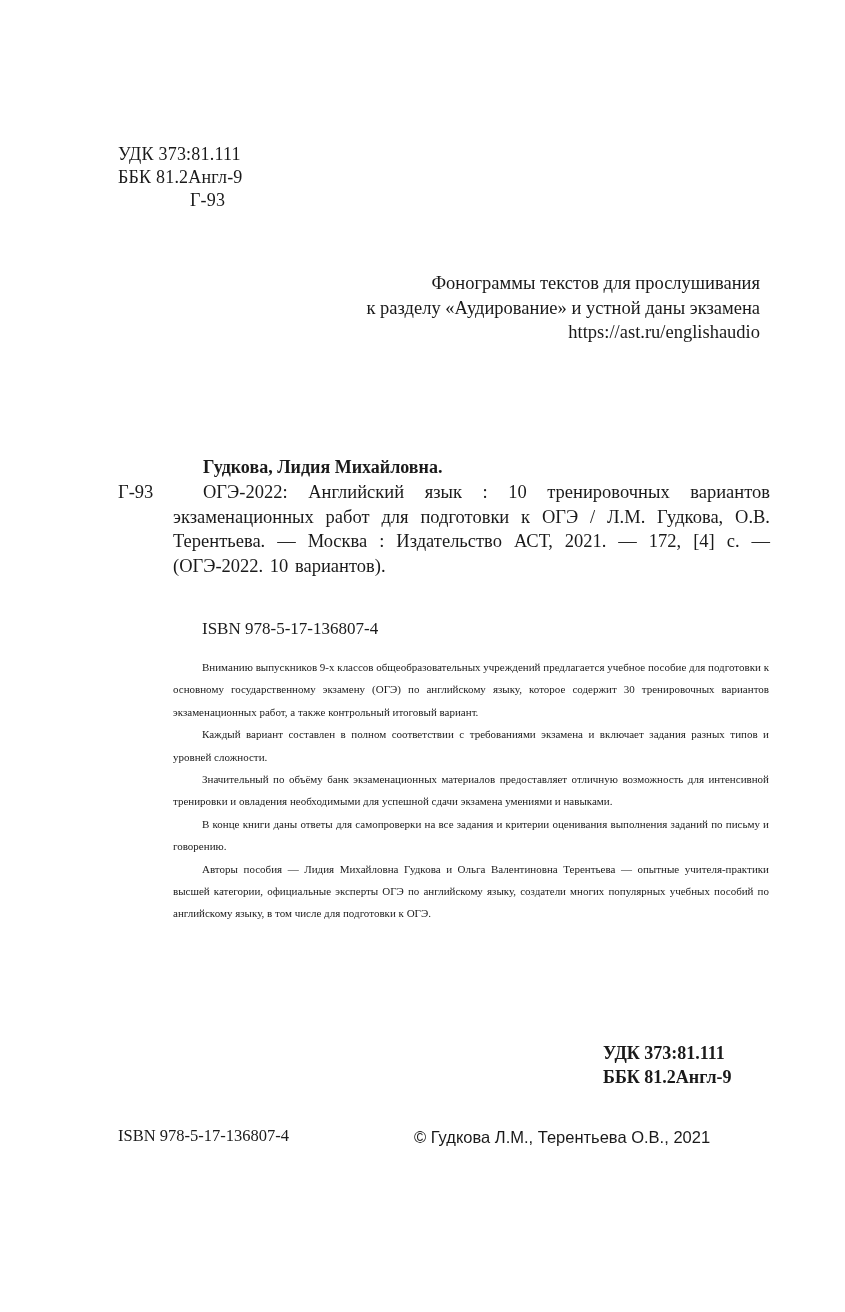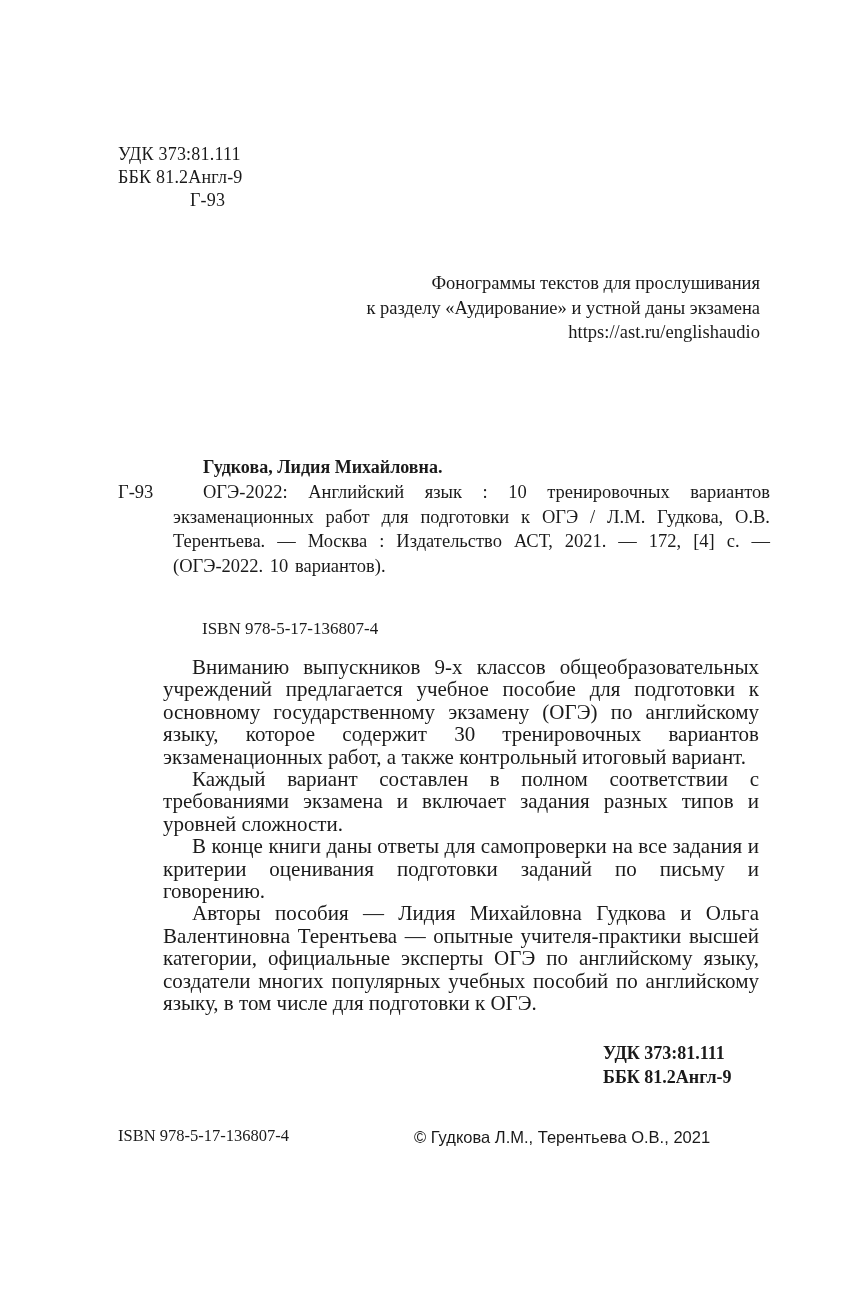--- a/index.html
+++ b/index.html
@@ -71,24 +71,24 @@
     .isbn-main {
       left: 202px;
       top: 618px;
       font-size: 17px;
       line-height: 22px;
       font-family: "Liberation Serif", "DejaVu Serif", serif;
     }
 
     
     .annotation {
-      left: 163px;
+      left: 173px;
       width: 596px;
       top: 656px;
-      font-size: 21px;
+      font-size: 11px;
       line-height: 22.4px;
       font-family: "Liberation Serif", "DejaVu Serif", serif;
       text-align: justify;
     }
     .annotation p {
       margin: 0;
       text-indent: 29px;
     }
 
     
@@ -135,21 +135,22 @@
 
 <div class="abs biblio-author">Гудкова, Лидия Михайловна.</div>
 <div class="abs biblio-code">Г-93</div>
 <div class="abs biblio-body">ОГЭ-2022: Английский язык : 10 тренировочных вариантов экзаменационных работ для подготовки к ОГЭ / Л.М. Гудкова, О.В. Терентьева. — Москва : Издательство АСТ, 2021. — 172, [4] с. — (ОГЭ-2022. 10 вариантов).</div>
 
 <div class="abs isbn-main">ISBN 978-5-17-136807-4</div>
 
 <div class="abs annotation">
   <p>Вниманию выпускников 9-х классов общеобразовательных учреждений предлагается учебное пособие для подготовки к основному государственному экзамену (ОГЭ) по английскому языку, которое содержит 30 тренировочных вариантов экзаменационных работ, а также контрольный итоговый вариант.</p>
   <p>Каждый вариант составлен в полном соответствии с требованиями экзамена и включает задания разных типов и уровней сложности.</p>
-  <p>В конце книги даны ответы для самопроверки на все задания и критерии оценивания подготовки заданий по письму и говорению.</p>
+  <p>Значительный по объёму банк экзаменационных материалов предоставляет отличную возможность для интенсивной тренировки и овладения необходимыми для успешной сдачи экзамена умениями и навыками.</p>
+  <p>В конце книги даны ответы для самопроверки на все задания и критерии оценивания выполнения заданий по письму и говорению.</p>
   <p>Авторы пособия — Лидия Михайловна Гудкова и Ольга Валентиновна Терентьева — опытные учителя-практики высшей категории, официальные эксперты ОГЭ по английскому языку, создатели многих популярных учебных пособий по английскому языку, в том числе для подготовки к ОГЭ.</p>
 </div>
 
 <div class="abs classif-bottom">
   <span class="line">УДК 373:81.111</span>
   <span class="line">ББК 81.2Англ-9</span>
 </div>
 
 <div class="abs footer-isbn">ISBN 978-5-17-136807-4</div>
 <div class="abs footer-copy">

